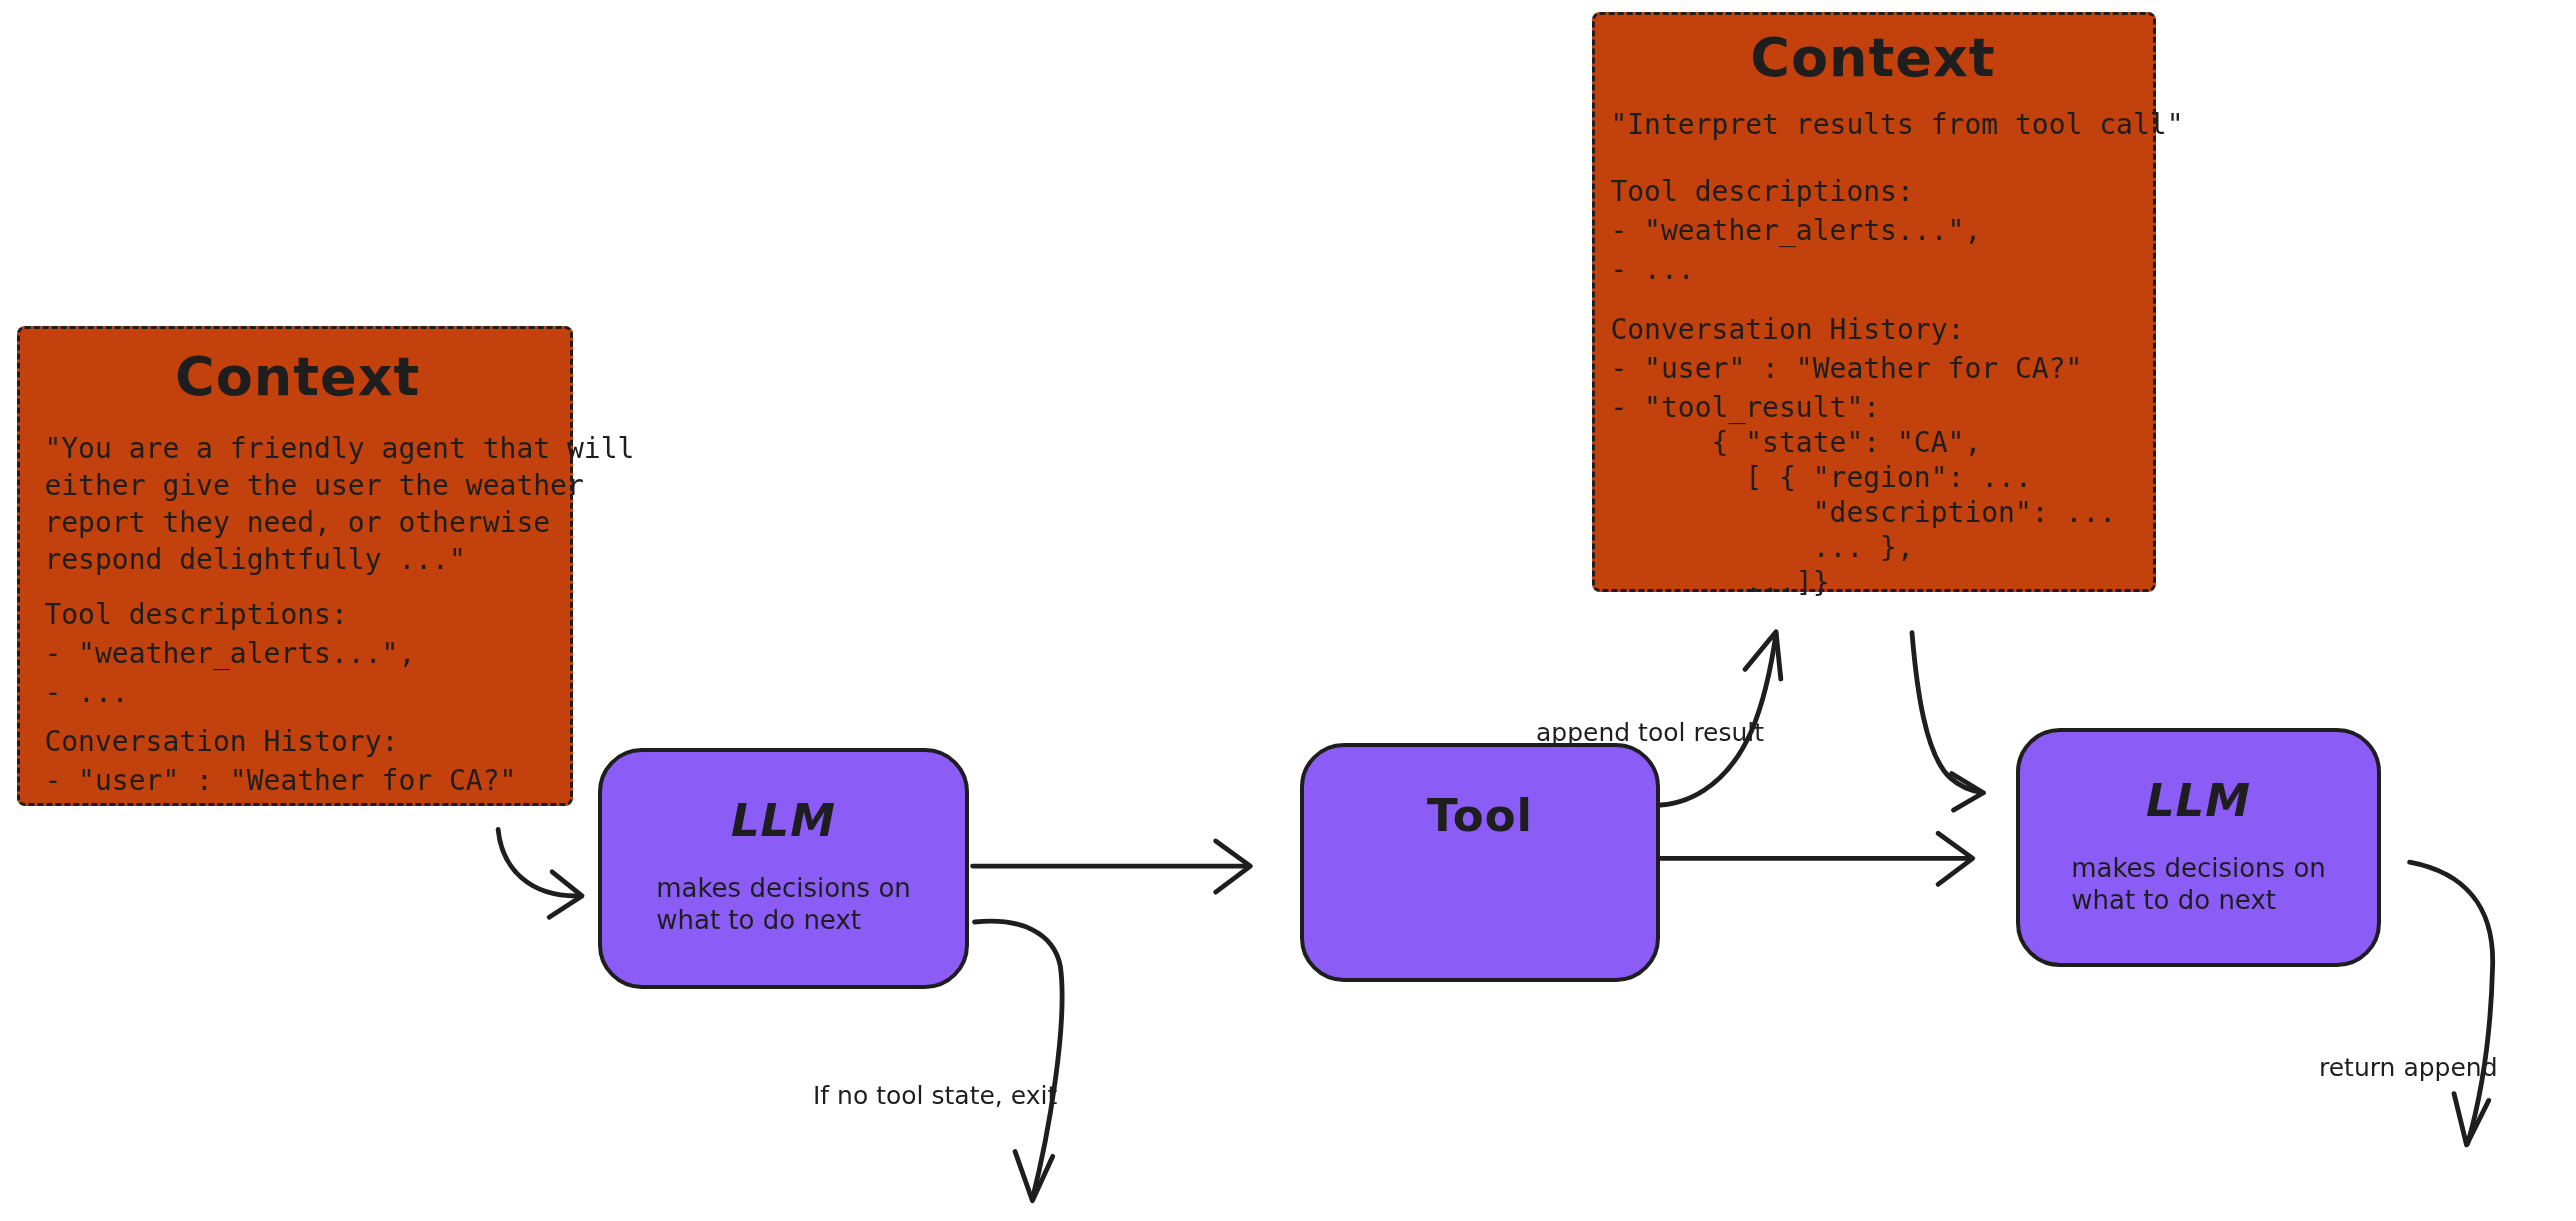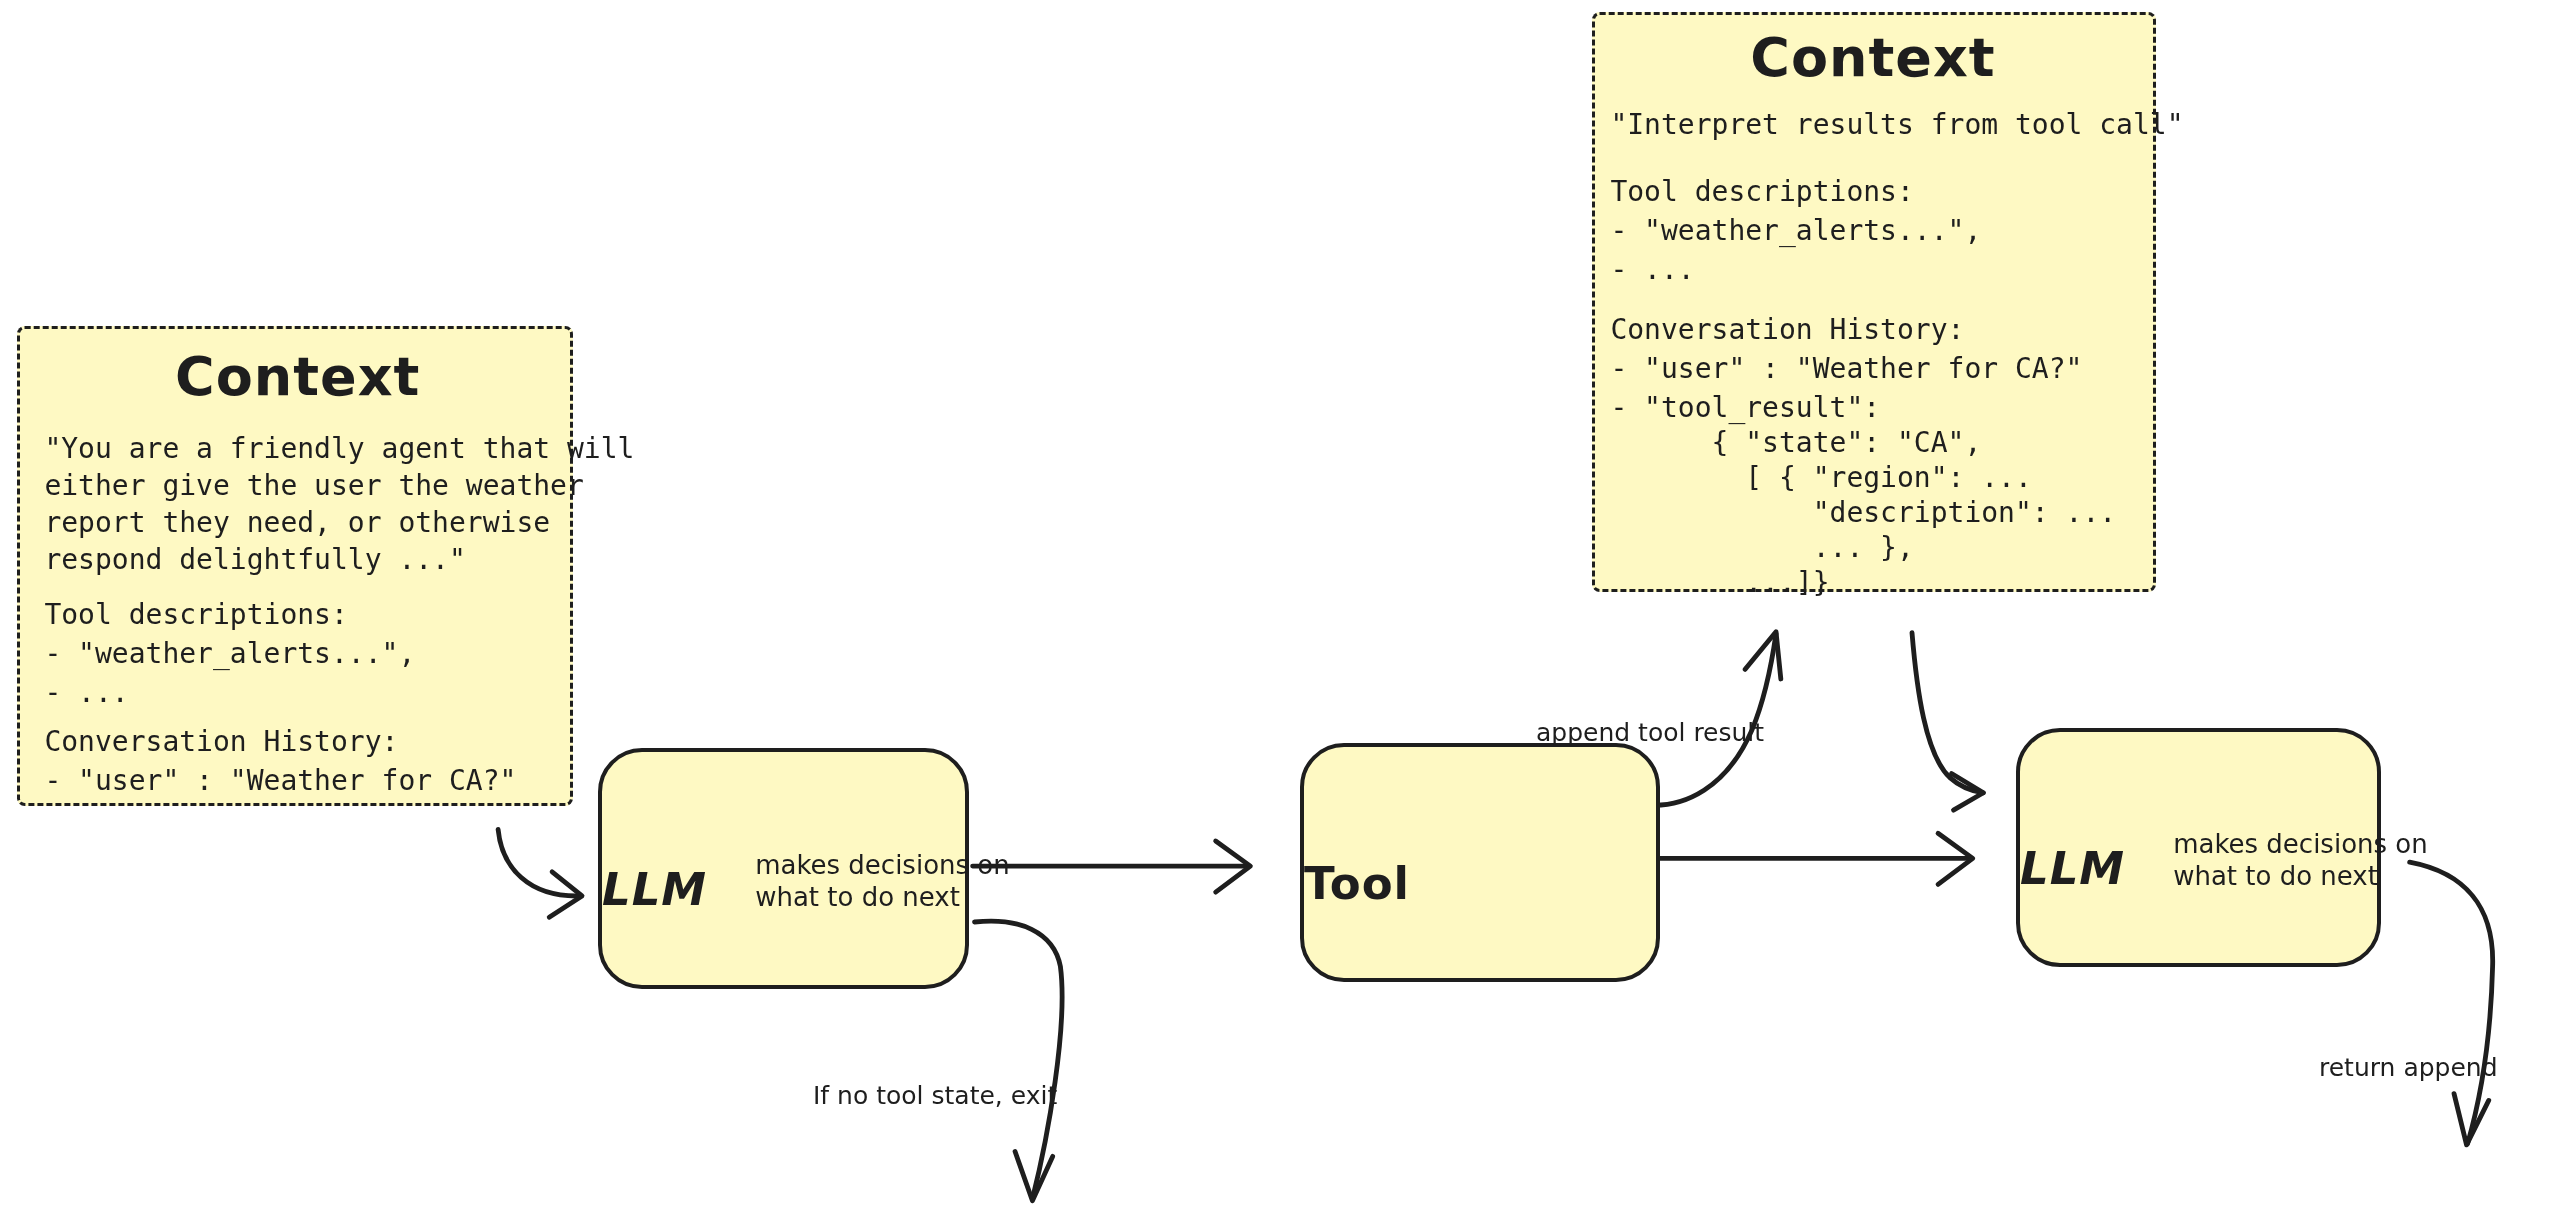--- a/index.html
+++ b/index.html
@@ -28,21 +28,21 @@
     stroke-width: 5;
     stroke-linecap: round;
     stroke-linejoin: round;
   }
   
   .ctx-box {
     position: absolute;
     box-sizing: border-box;
     border: 3.4px dashed #1e1e1e;
     border-radius: 7.7px;
-    background: #fef9c3;
+    background: #c2410c;
   }
   .ctx-left { left: 17.4px;  top: 326px; width: 556px; height: 480px; padding: 13.5px 19.3px 0 24px; }
   .ctx-top  { left: 1592px; top: 11.6px; width: 564px; height: 580px; padding: 9.6px 17.4px 0 15.4px; }
   .ctx-title {
     text-align: center;
     font-size: 54px;
     line-height: 68px;
     font-weight: 700;
     letter-spacing: 1px;
   }
@@ -58,25 +58,24 @@
   .ctx-top .p1 { margin-top: 13.5px; line-height: 37px; }
   .ctx-top .p2 { margin-top: 29px; line-height: 39px; }
   .ctx-top .p3 { margin-top: 21px; line-height: 39px; }
   .ctx-top .p4 { margin-top: 1.9px;  line-height: 35px; }
   
   .node {
     position: absolute;
     box-sizing: border-box;
     border: 4.3px solid #1e1e1e;
     border-radius: 44px;
-    background: #fef9c3;
+    background: #8b5cf6;
     display: flex;
-    flex-direction: row;
+    flex-direction: column;
     align-items: center;
-    gap: 48px;
   }
   .node-llm-1 { left: 598px;  top: 748px; width: 371px; height: 241px; }
   .node-tool  { left: 1300px; top: 743px; width: 360px; height: 239px; }
   .node-llm-2 { left: 2016px; top: 728px; width: 365px; height: 239px; }
   .node-title {
     margin-top: 42px;
     font-size: 45px;
     font-weight: 700;
     letter-spacing: 1px;
   }

